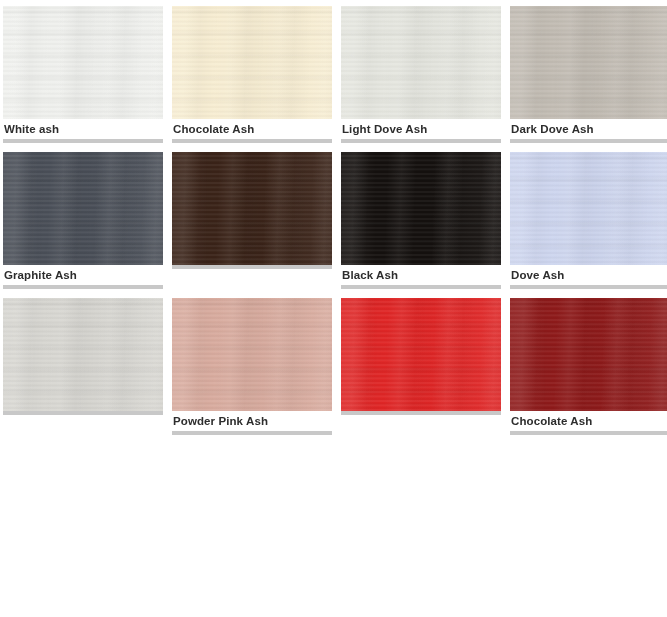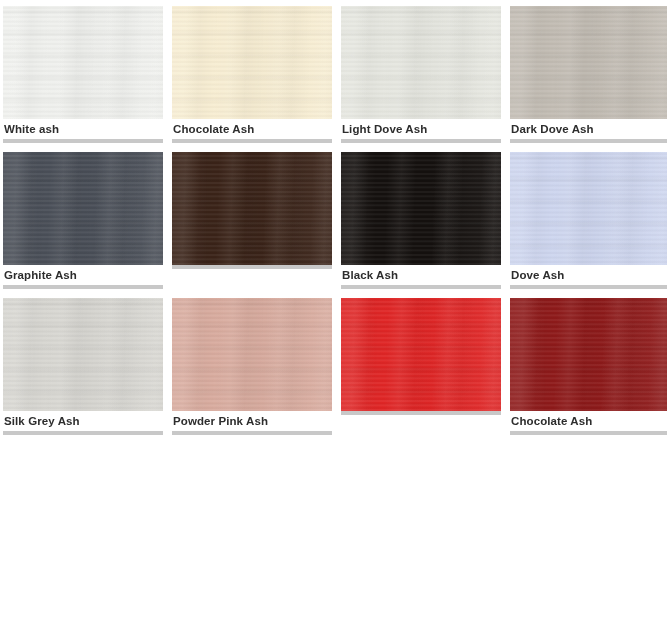--- a/index.html
+++ b/index.html
@@ -155,21 +155,20 @@
         <div class="sheen"></div>
       </div>
       <div class="swatch-label">Dove Ash</div>
       <div class="swatch-rule"></div>
     </div>
     <div class="swatch-card">
       <div class="swatch-sample" style="background: rgb(216, 215, 210);">
         <div class="grain"></div>
         <div class="sheen"></div>
       </div>
-      <div class="swatch-label">Silk Grey Ash</div>
       <div class="swatch-rule"></div>
     </div>
     <div class="swatch-card">
       <div class="swatch-sample" style="background: rgb(217, 172, 159);">
         <div class="grain"></div>
         <div class="sheen"></div>
       </div>
       <div class="swatch-label">Powder Pink Ash</div>
       <div class="swatch-rule"></div>
     </div>

